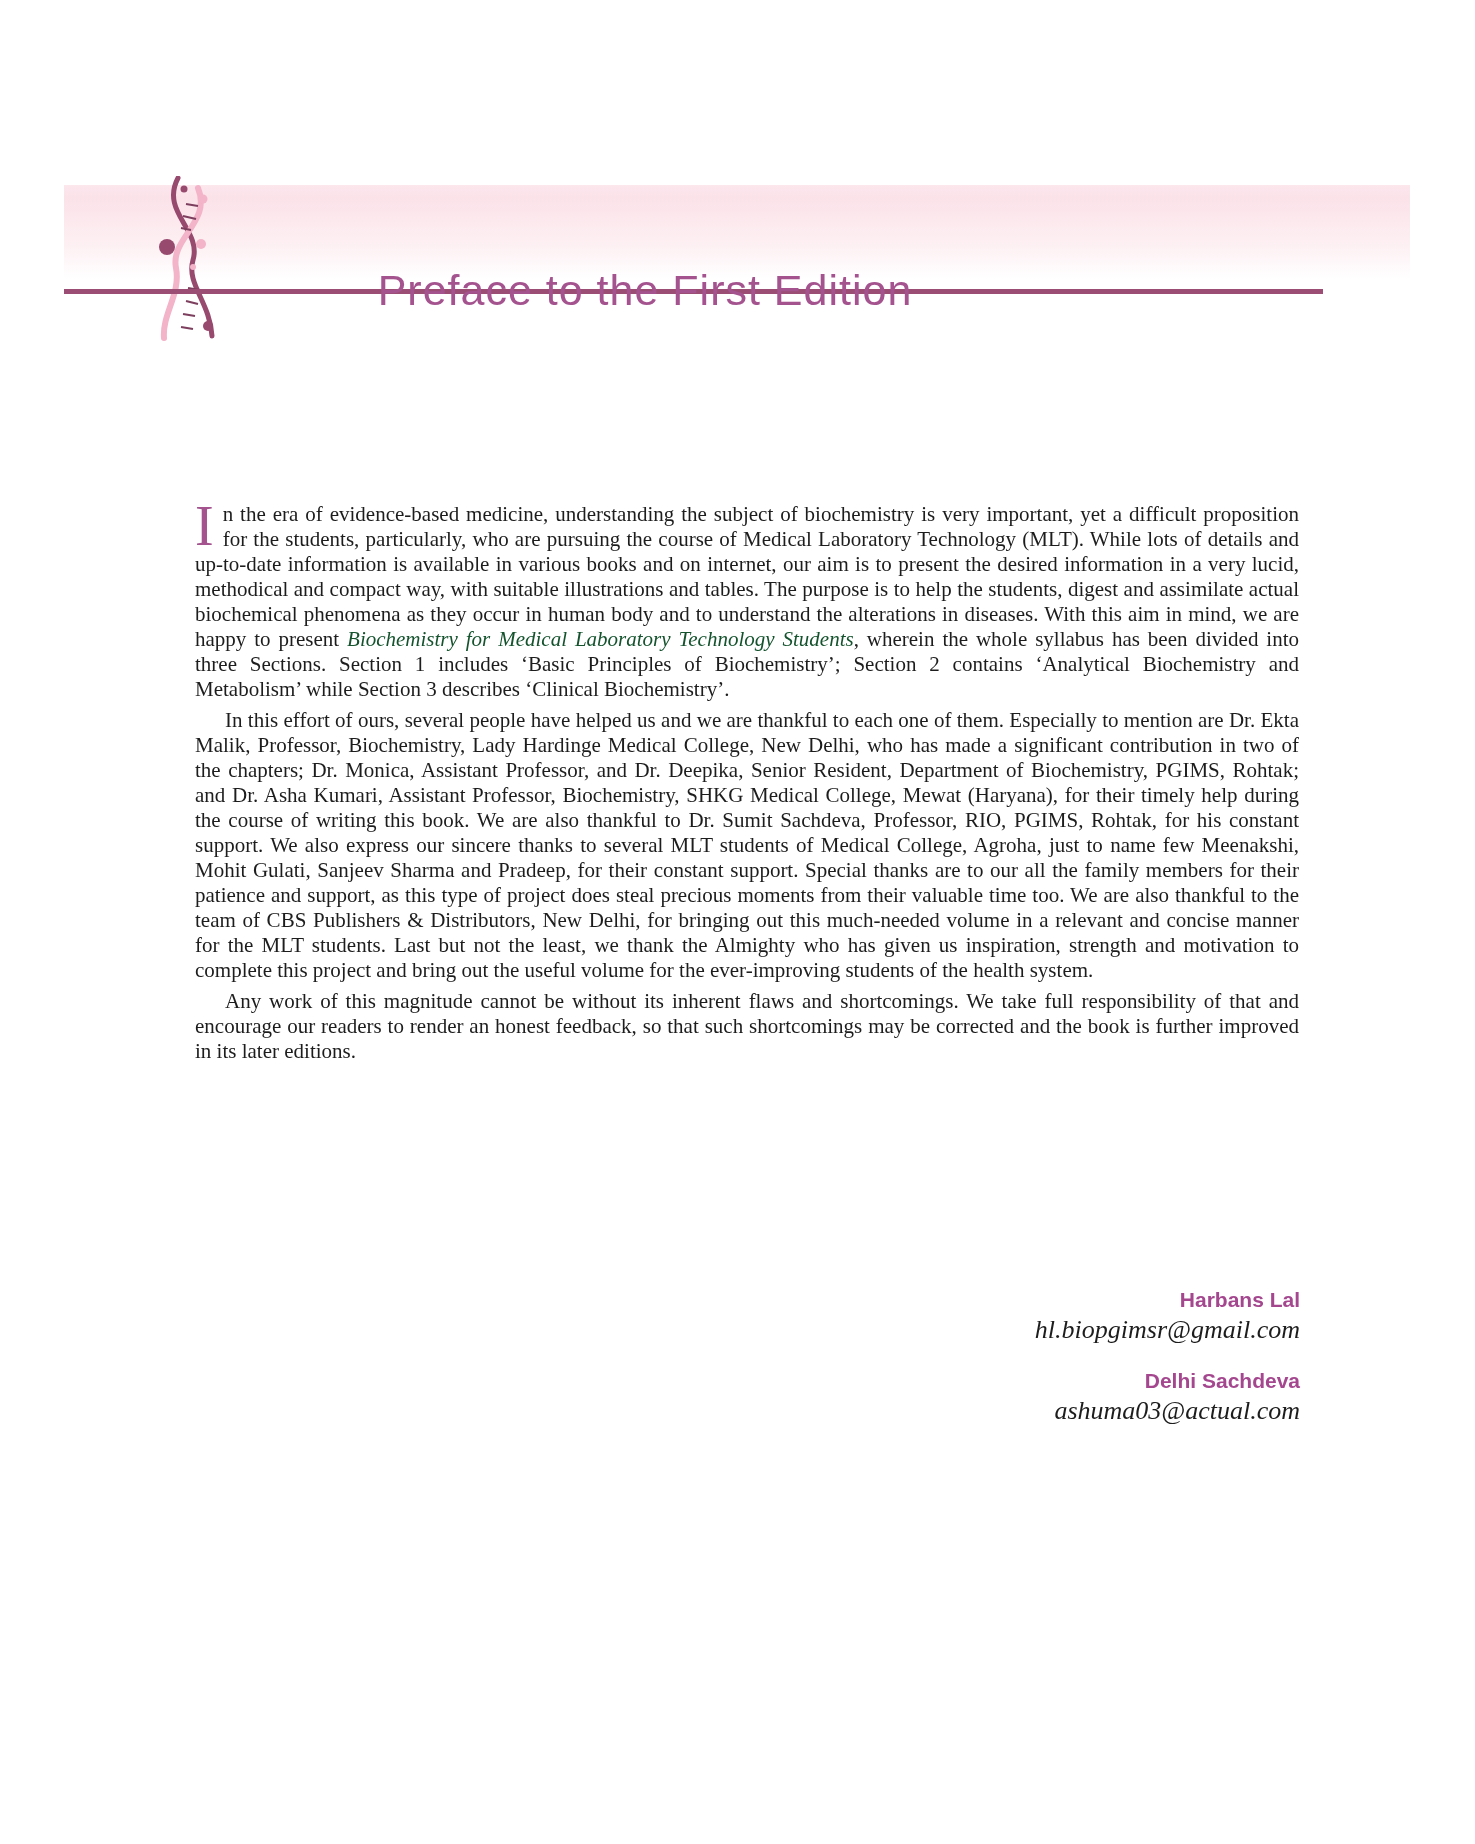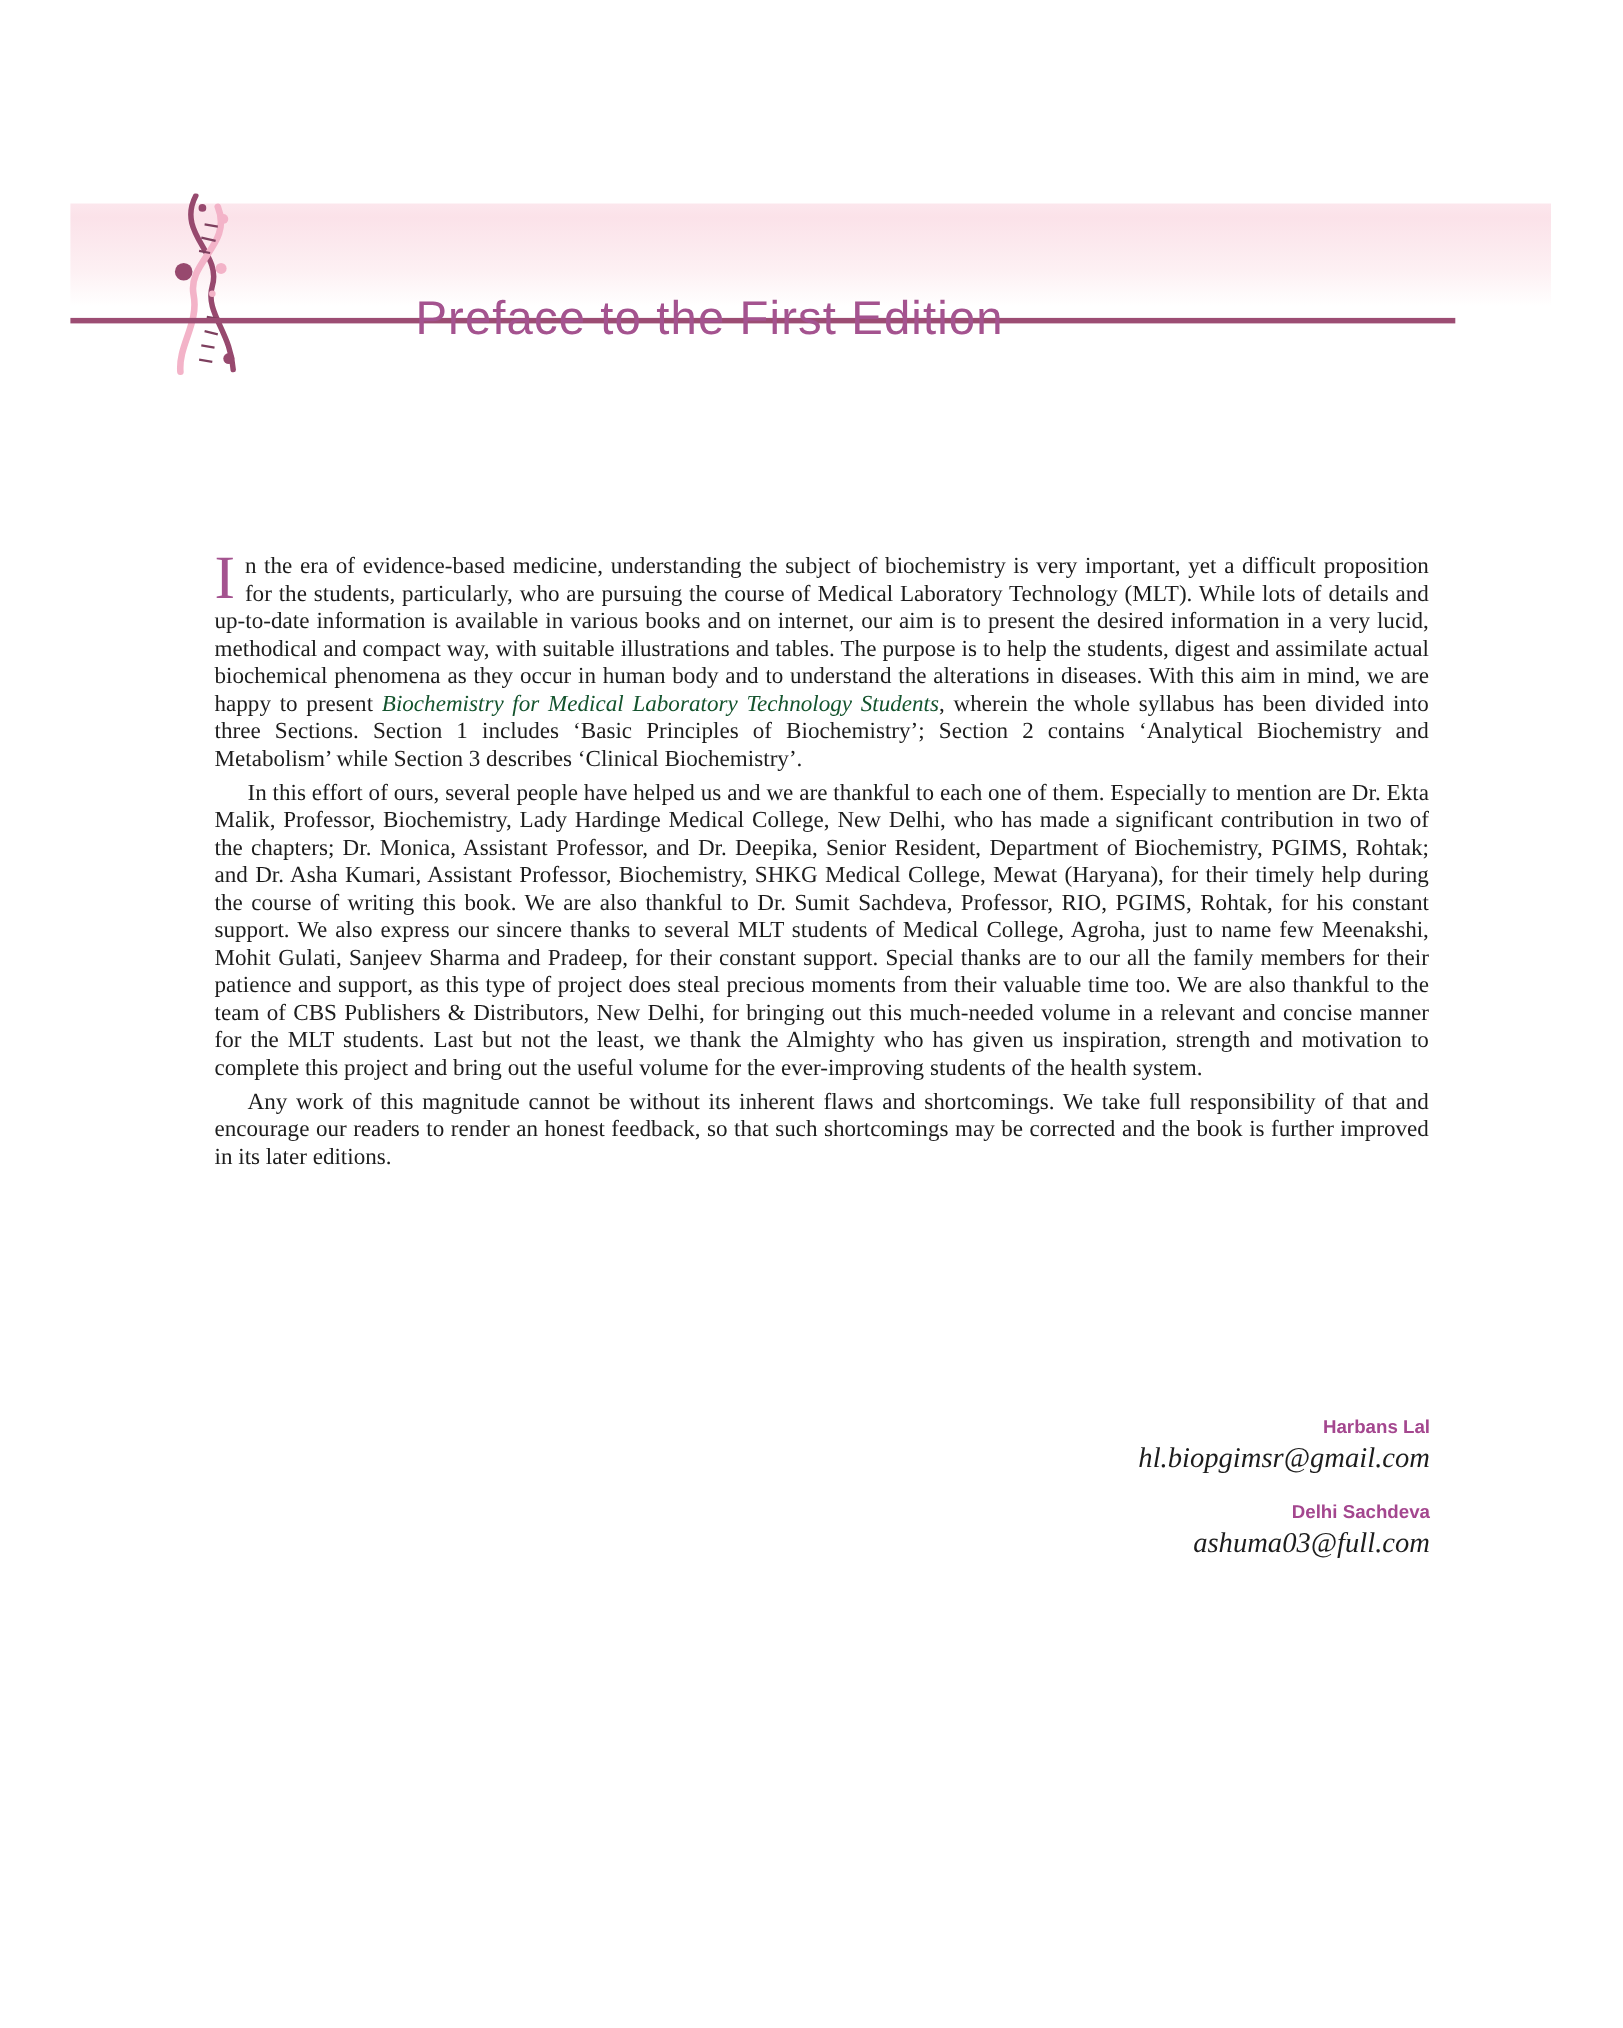--- a/index.html
+++ b/index.html
@@ -64,21 +64,21 @@
   .sigs {
     position:absolute;
     top:1288px;
     right:175px;
     text-align:right;
   }
   .sig + .sig { margin-top:24px; }
   .sig-name {
     font-family:"Liberation Sans", sans-serif;
     font-weight:700;
-    font-size:17px;
+    font-size:21px;
     color:#a4478f;
   }
   .sig-email {
     font-style:italic;
     font-size:26px;
     color:#1d1d1d;
     margin-top:3px;
   }
 </style>
 </head>
@@ -120,17 +120,17 @@
     <p>Any work of this magnitude cannot be without its inherent flaws and shortcomings. We take full responsibility of that and encourage our readers to render an honest feedback, so that such shortcomings may be corrected and the book is further improved in its later editions.</p>
   </div>
 
   <div class="sigs">
     <div class="sig">
       <div class="sig-name">Harbans Lal</div>
       <div class="sig-email">hl.biopgimsr@gmail.com</div>
     </div>
     <div class="sig">
       <div class="sig-name">Delhi Sachdeva</div>
-      <div class="sig-email">ashuma03@full.com</div>
+      <div class="sig-email">ashuma03@actual.com</div>
     </div>
   </div>
 
 </div>
 
 </body></html>

